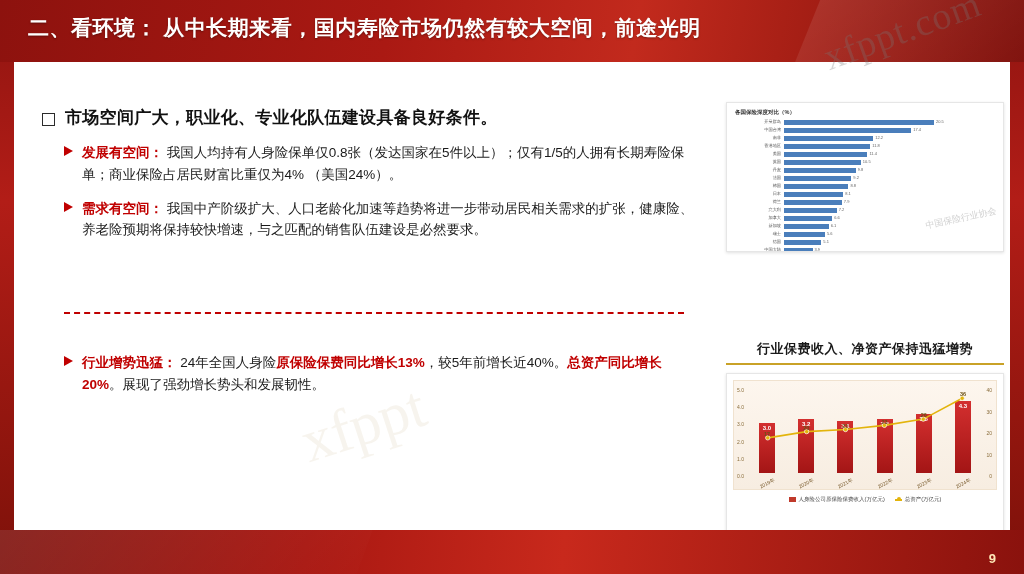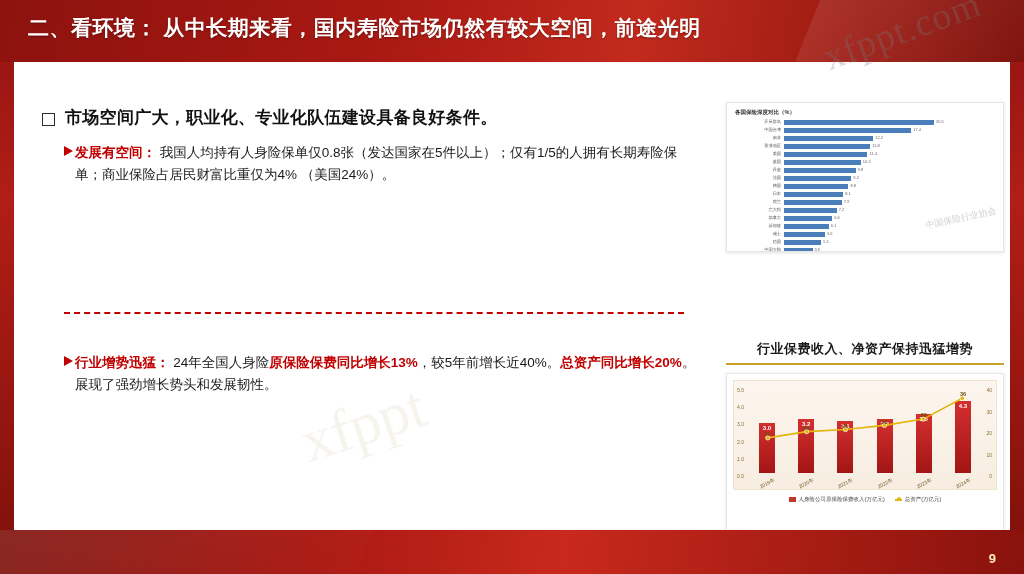--- a/index.html
+++ b/index.html
@@ -136,21 +136,21 @@
   .head-text {
     font-size: 17px;
     font-weight: bold;
     color: #111111;
     line-height: 1.4;
     letter-spacing: 0.3px;
   }
   .sub {
     display: flex;
     align-items: flex-start;
-    gap: 2px;
+    gap: 9px;
     margin-top: 12px;
     margin-left: 22px;
   }
   .arrow {
     flex: none;
     margin-top: 4px;
     width: 0; height: 0;
     border-left: 9px solid #c00000;
     border-top: 5.5px solid transparent;
     border-bottom: 5.5px solid transparent;
@@ -340,20 +340,26 @@
         <div class="head-text">市场空间广大，职业化、专业化队伍建设具备良好条件。</div>
       </div>
 
       <div class="sub">
         <div class="arrow"></div>
         <div class="sub-body">
           <span class="kw">发展有空间：</span><span> 我国人均持有人身险保单仅0.8张（发达国家在5件以上）；仅有1/5的人拥有长期寿险保单；商业保险占居民财富比重仅为4% （美国24%）。</span>
         </div>
       </div>
 
+      <div class="sub">
+        <div class="arrow"></div>
+        <div class="sub-body">
+          <span class="kw">需求有空间：</span><span> 我国中产阶级扩大、人口老龄化加速等趋势将进一步带动居民相关需求的扩张，健康险、养老险预期将保持较快增速，与之匹配的销售队伍建设是必然要求。</span>
+        </div>
+      </div>
     </div>
 
     <div class="divider"></div>
 
     <div class="block block-2">
 
 
       <div class="sub">
         <div class="arrow"></div>
         <div class="sub-body">

